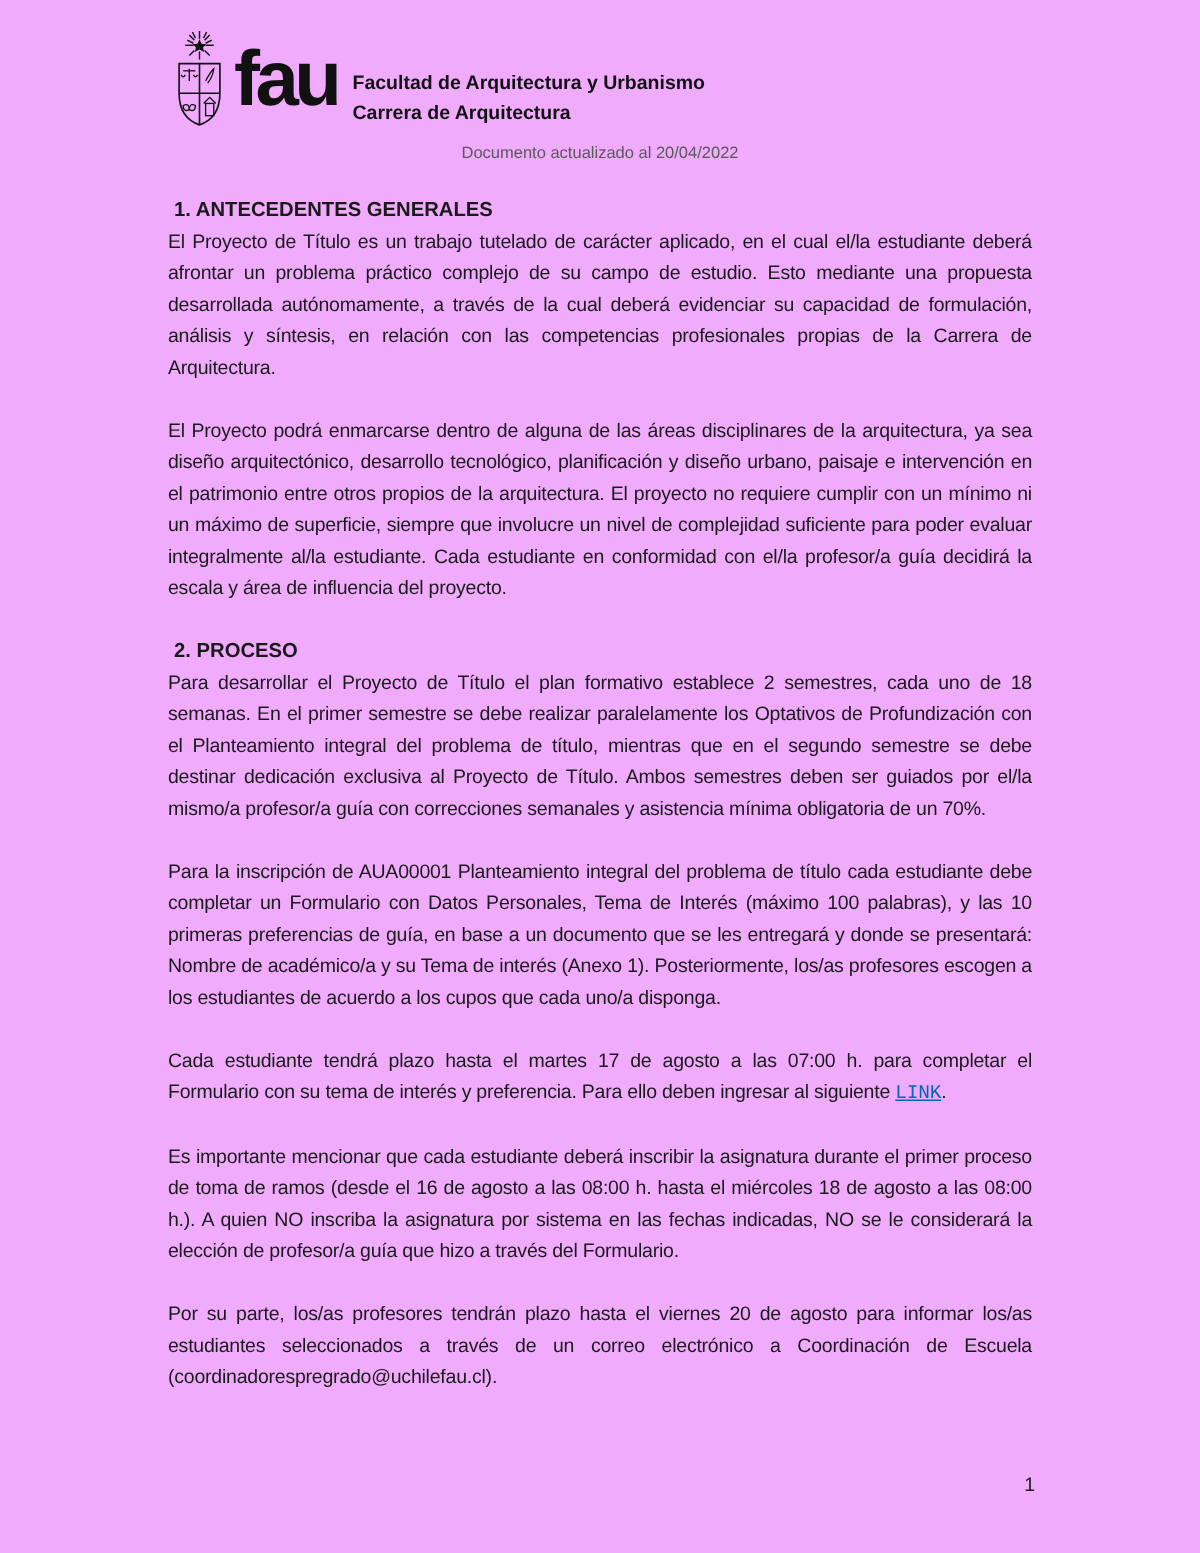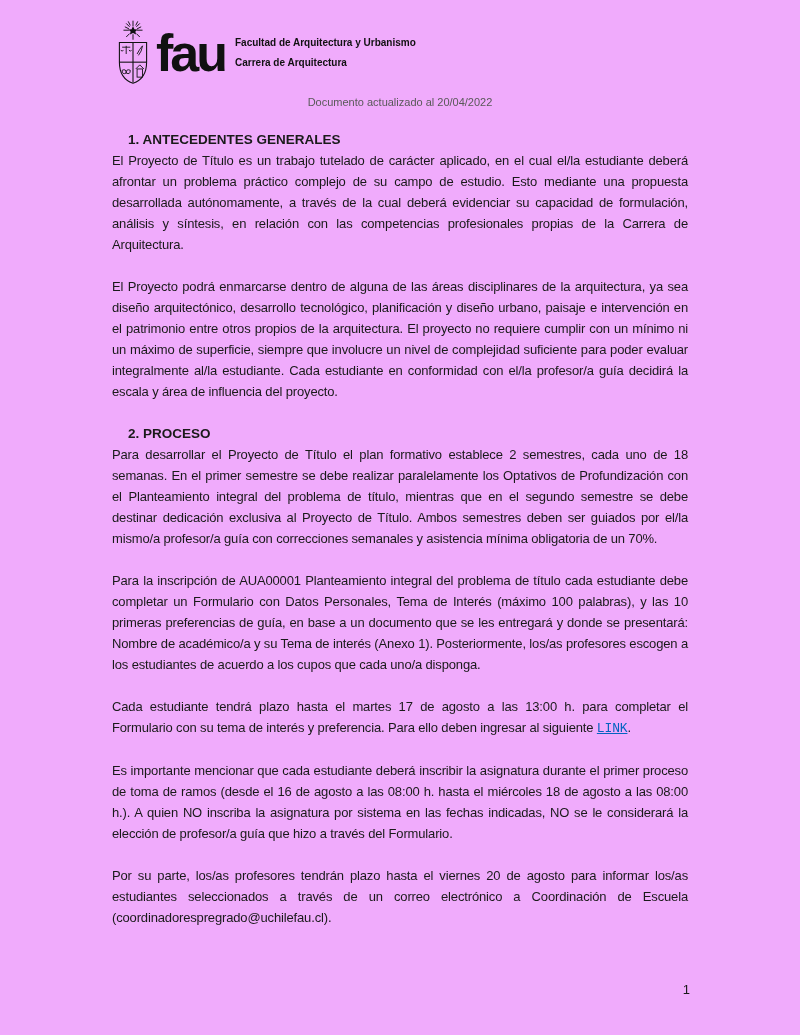--- a/index.html
+++ b/index.html
@@ -22,44 +22,44 @@
   .fau-word {
     font-weight: 700;
     font-size: 52px;
     line-height: 66px;
     letter-spacing: -3px;
     color: #111111;
     margin-left: 2px;
   }
   .faculty-block {
     margin-left: 10px;
-    margin-top: 13px;
+    margin-top: 25px;
     font-weight: 700;
-    font-size: 10px;
+    font-size: 13px;
     line-height: 20px;
     color: #111111;
   }
   .updated-note {
     text-align: center;
     font-size: 11px;
     margin-top: 8px;
   }
   
   .doc-title {
     font-size: 23px;
     font-weight: 400;
     letter-spacing: 0.2px;
     margin: 16px 0 0 0;
     color: #1a1a1a;
   }
   
   .section h2 {
     font-size: 13.5px;
     font-weight: 700;
-    margin: 21px 0 0 16px;
+    margin: 21px 0 0 4px;
     line-height: 21px;
     color: #1a1a1a;
   }
   .section p {
     font-size: 13px;
     line-height: 21px;
     letter-spacing: -0.15px;
     text-align: justify;
     margin: 0 0 21px 0;
     color: #1a1a1a;
@@ -143,21 +143,21 @@
     <p>El Proyecto podrá enmarcarse dentro de alguna de las áreas disciplinares de la arquitectura, ya sea diseño arquitectónico, desarrollo tecnológico, planificación y diseño urbano, paisaje e intervención en el patrimonio entre otros propios de la arquitectura. El proyecto no requiere cumplir con un mínimo ni un máximo de superficie, siempre que involucre un nivel de complejidad suficiente para poder evaluar integralmente al/la estudiante. Cada estudiante en conformidad con el/la profesor/a guía decidirá la escala y área de influencia del proyecto.</p>
   </div>
 
   <div class="section">
     <h2>2. PROCESO</h2>
     <p>Para desarrollar el Proyecto de Título el plan formativo establece 2 semestres, cada uno de 18 semanas. En el primer semestre se debe realizar paralelamente los Optativos de Profundización con el Planteamiento integral del problema de título, mientras que en el segundo semestre se debe destinar dedicación exclusiva al Proyecto de Título. Ambos semestres deben ser guiados por el/la mismo/a profesor/a guía con correcciones semanales y asistencia mínima obligatoria de un 70%.</p>
   </div>
 
   <div class="section">
     <p>Para la inscripción de AUA00001 Planteamiento integral del problema de título cada estudiante debe completar un Formulario con Datos Personales, Tema de Interés (máximo 100 palabras), y las 10 primeras preferencias de guía, en base a un documento que se les entregará y donde se presentará: Nombre de académico/a y su Tema de interés (Anexo 1). Posteriormente, los/as profesores escogen a los estudiantes de acuerdo a los cupos que cada uno/a disponga.</p>
-    <p><span>Cada estudiante tendrá plazo hasta el martes 17 de agosto a las 13:00 h. para completar el Formulario con su tema de interés y preferencia. Para ello deben ingresar al siguiente </span><a class="doc-link" style="color:#0563C1;">LINK</a><span>.</span></p>
+    <p><span>Cada estudiante tendrá plazo hasta el martes 17 de agosto a las 07:00 h. para completar el Formulario con su tema de interés y preferencia. Para ello deben ingresar al siguiente </span><a class="doc-link" style="color:#0563C1;">LINK</a><span>.</span></p>
     <p>Es importante mencionar que cada estudiante deberá inscribir la asignatura durante el primer proceso de toma de ramos (desde el 16 de agosto a las 08:00 h. hasta el miércoles 18 de agosto a las 08:00 h.). A quien NO inscriba la asignatura por sistema en las fechas indicadas, NO se le considerará la elección de profesor/a guía que hizo a través del Formulario.</p>
     <p>Por su parte, los/as profesores tendrán plazo hasta el viernes 20 de agosto para informar los/as estudiantes seleccionados a través de un correo electrónico a Coordinación de Escuela (coordinadorespregrado@uchilefau.cl).</p>
 
   </div>
 
   <div class="page-number">1</div>
 
 </div>
 
 </body></html>

